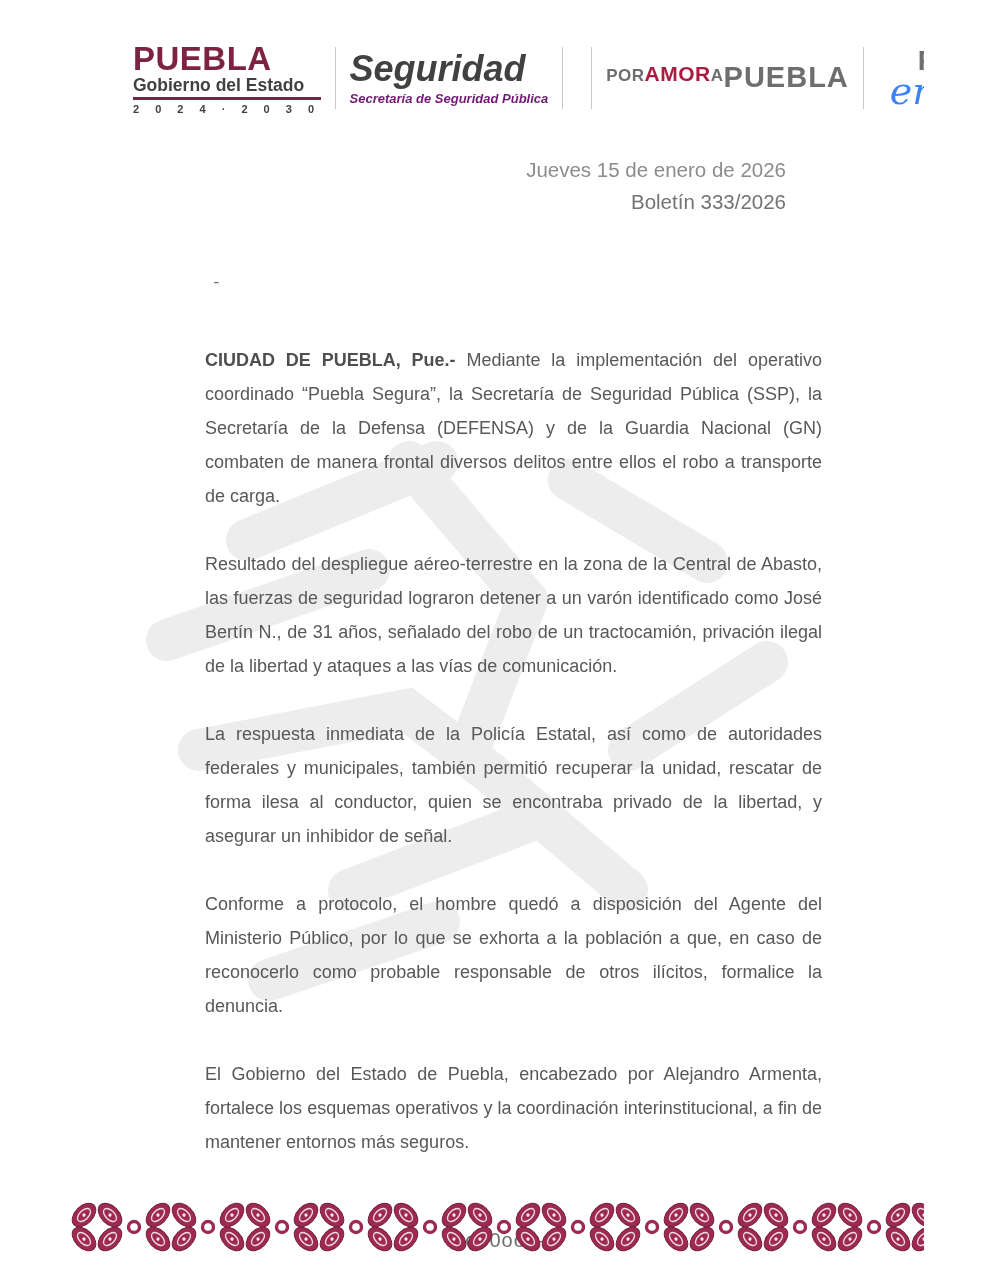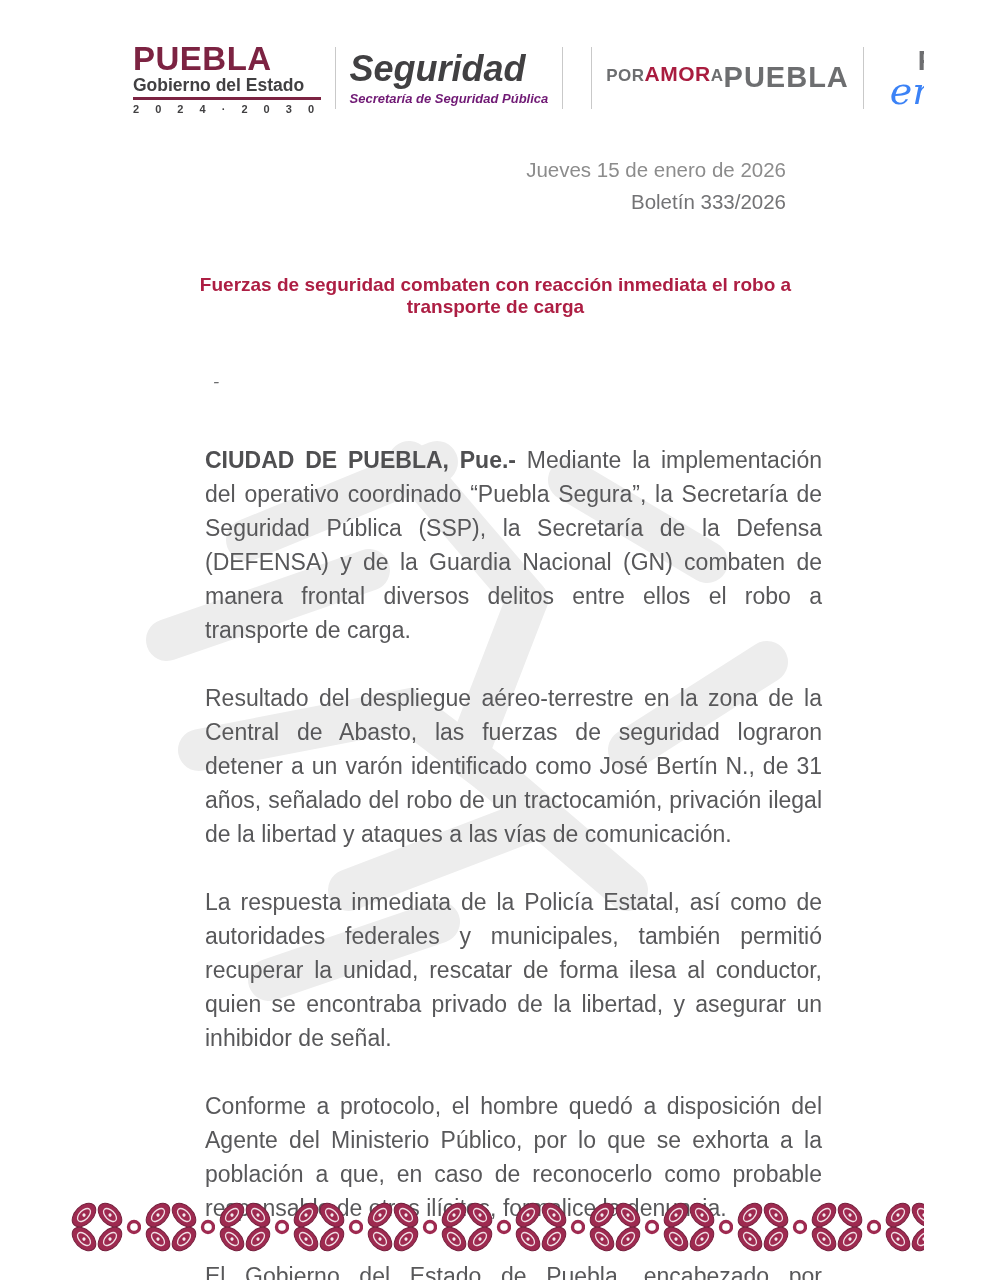--- a/index.html
+++ b/index.html
@@ -57,21 +57,21 @@
     position:relative; z-index:1;
     margin-top:46px; padding:0 135px 0 146px;
     display:flex;
     color:#6a6b6d; font-style:italic; font-size:18.5px; line-height:35px;
   }
   .bullet-marker { flex:0 0 30px; }
   .bullet-text { flex:1; text-align:justify; }
   .body-paragraph {
     position:relative; z-index:1;
     margin-top:34px; padding:0 102px 0 138px;
-    font-size:23px; line-height:34px; color:#58585a;
+    font-size:18px; line-height:34px; color:#58585a;
     text-align:justify;
   }
   .body-paragraph.first { margin-top:44px; }
   .body-paragraph .lead { font-weight:bold; color:#4f4f51; }
   .separator {
     position:relative; z-index:1;
     margin-top:70px; text-align:center;
     font-size:20px; color:#6d6d6f; letter-spacing:1px;
   }
   .bottom-band {
@@ -165,21 +165,20 @@
         <span class="slogan2-w2">Grande</span>
       </span>
     </div>
   </header>
 
   <div class="meta">
     <div class="meta-date">Jueves 15 de enero de 2026</div>
     <div class="meta-bulletin">Boletín 333/2026</div>
   </div>
 
-  <h1 class="doc-title">Fuerzas de seguridad combaten con reacción inmediata el robo a transporte de carga</h1>
 
   <div class="bullet">
     <span class="bullet-marker">-</span>
   </div>
 
   <p class="body-paragraph first"><span class="lead">CIUDAD DE PUEBLA, Pue.-</span><span> Mediante la implementación del operativo coordinado “Puebla Segura”, la Secretaría de Seguridad Pública (SSP), la Secretaría de la Defensa (DEFENSA) y de la Guardia Nacional (GN) combaten de manera frontal diversos delitos entre ellos el robo a transporte de carga.</span></p>
 
   <p class="body-paragraph"><span>Resultado del despliegue aéreo-terrestre en la zona de la Central de Abasto, las fuerzas de seguridad lograron detener a un varón identificado como José Bertín N., de 31 años, señalado del robo de un tractocamión, privación ilegal de la libertad y ataques a las vías de comunicación.</span></p>
 
   <p class="body-paragraph"><span>La respuesta inmediata de la Policía Estatal, así como de autoridades federales y municipales, también permitió recuperar la unidad, rescatar de forma ilesa al conductor, quien se encontraba privado de la libertad, y asegurar un inhibidor de señal.</span></p>

